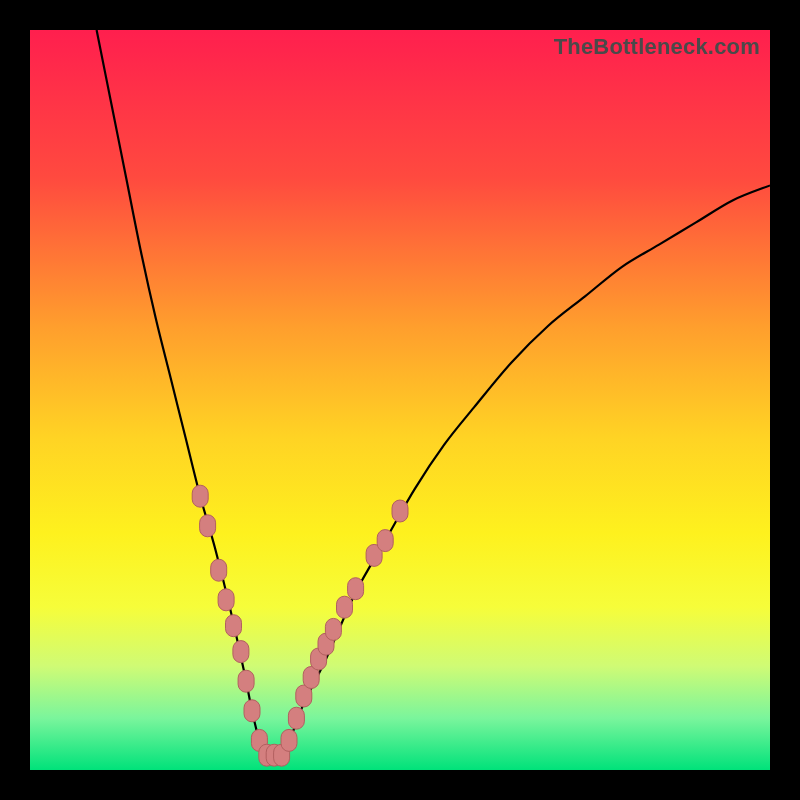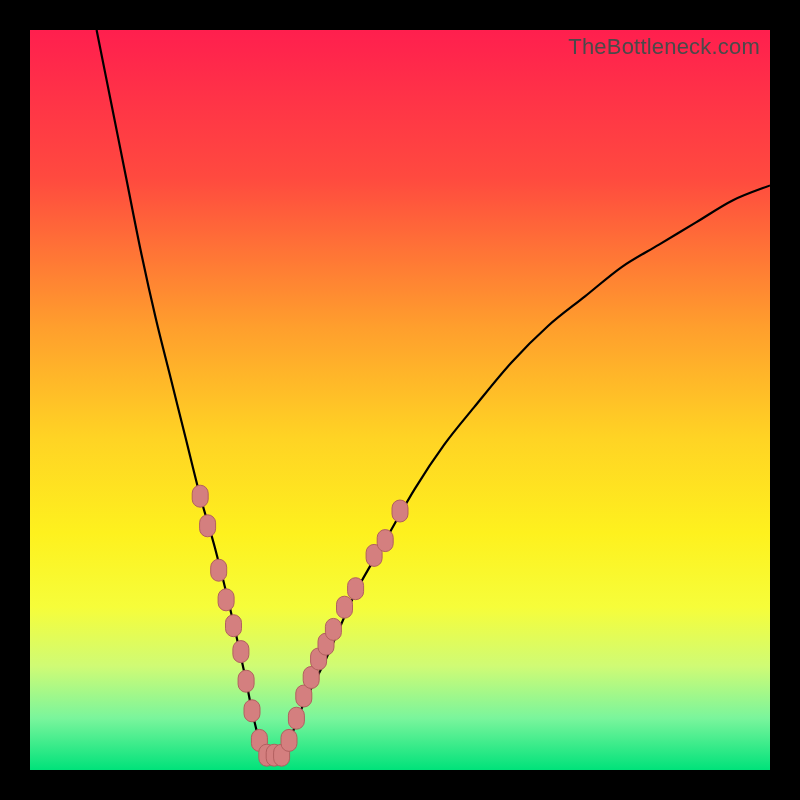--- a/index.html
+++ b/index.html
@@ -28,21 +28,21 @@
   .gradient-bg {
     position: absolute;
     inset: 0;
   }
   .watermark {
     position: absolute;
     top: 4px;
     right: 10px;
     color: #4a4a4a;
     font-size: 22px;
-    font-weight: 400;
+    font-weight: 700;
     letter-spacing: 0.2px;
     user-select: none;
   }
   svg.overlay {
     position: absolute;
     inset: 0;
   }
 </style>
 </head>
 <body>

